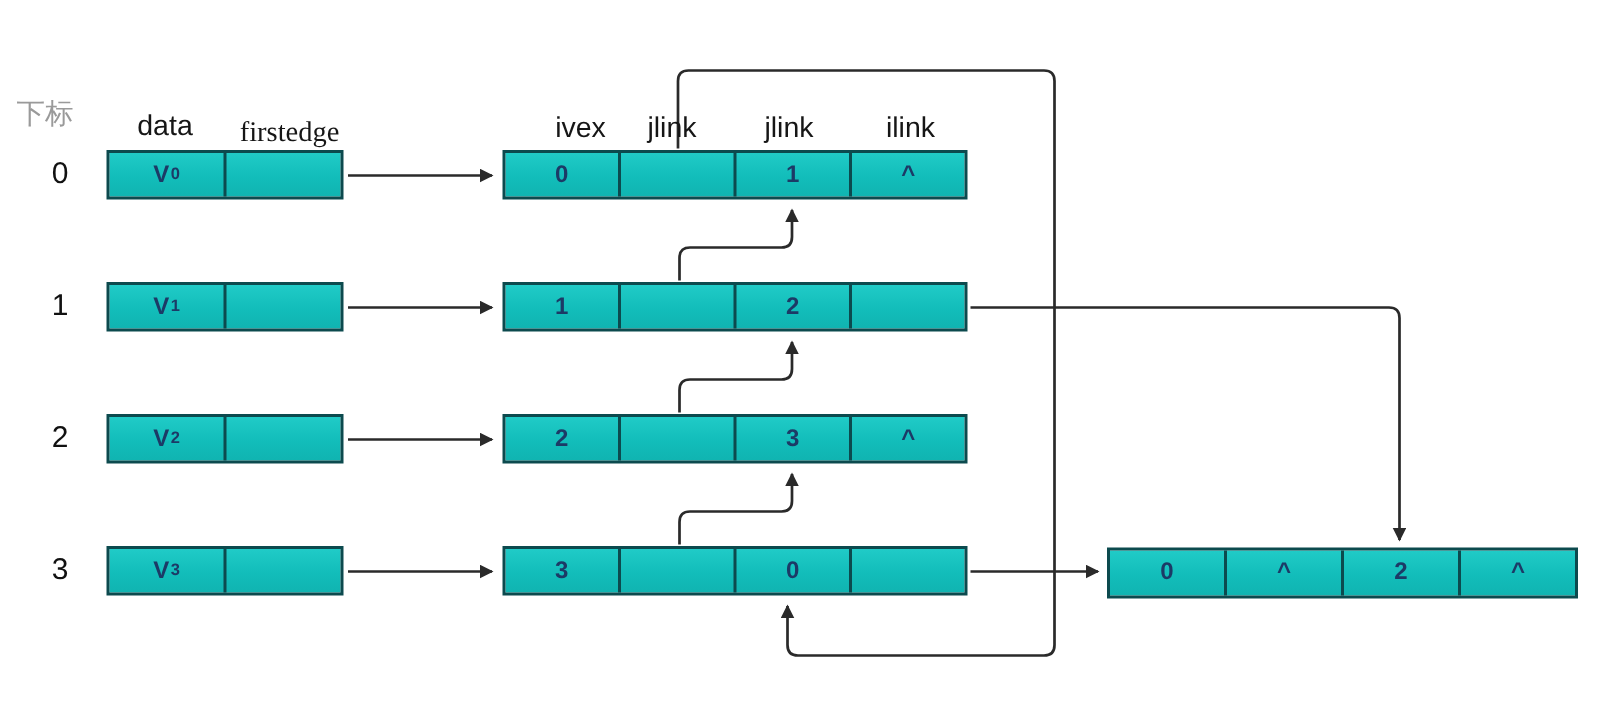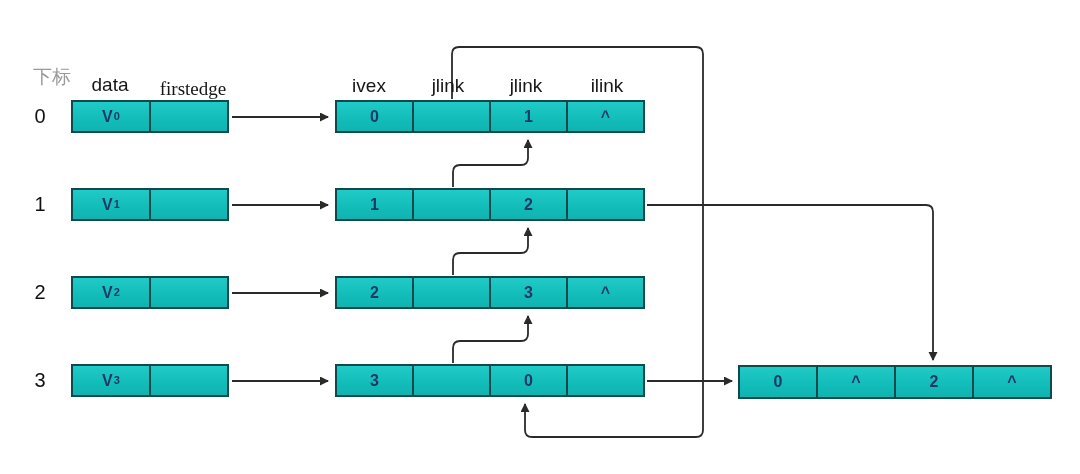--- a/index.html
+++ b/index.html
@@ -51,24 +51,24 @@
       <path d="M453 275 L453 260 Q453 253 460 253 L521 253 Q528 253 528 246 L528 228" marker-end="url(#ah)"></path>
       <path d="M453 363 L453 348 Q453 341 460 341 L521 341 Q528 341 528 334 L528 316" marker-end="url(#ah)"></path>
 
       <path d="M452 99 L452 54 Q452 47 459 47 L696 47 Q703 47 703 54 L703 430 Q703 437 696 437 L532 437 Q525 437 525 430 L525 404" marker-end="url(#ah)"></path>
 
       <path d="M647 205 L926 205 Q933 205 933 212 L933 360" marker-end="url(#ah)"></path>
       <path d="M647 381 L732 381" marker-end="url(#ah)"></path>
     </g>
   </svg>
 
-  <div class="hdr gray" style="left:52px;top:67px;">下标</div>
+  <div class="hdr gray" style="left:30px;top:67px;">下标</div>
   <div class="hdr" style="left:110px;top:75px;">data</div>
   <div class="hdr" style="left:193px;top:79px;font-family:Liberation Serif, serif;">firstedge</div>
-  <div class="hdr" style="left:369px;top:76px;">ivex</div>
+  <div class="hdr" style="left:387px;top:76px;">ivex</div>
   <div class="hdr" style="left:448px;top:76px;">jlink</div>
   <div class="hdr" style="left:526px;top:76px;">jlink</div>
   <div class="hdr" style="left:607px;top:76px;">ilink</div>
 
   <div class="row-index" style="left:20px;top:100px;">0</div>
   <div class="node" style="left:71px;top:100px;width:158px;">
     <div class="cell">
         <span>V</span>
         <sub>0</sub>
       </div>

